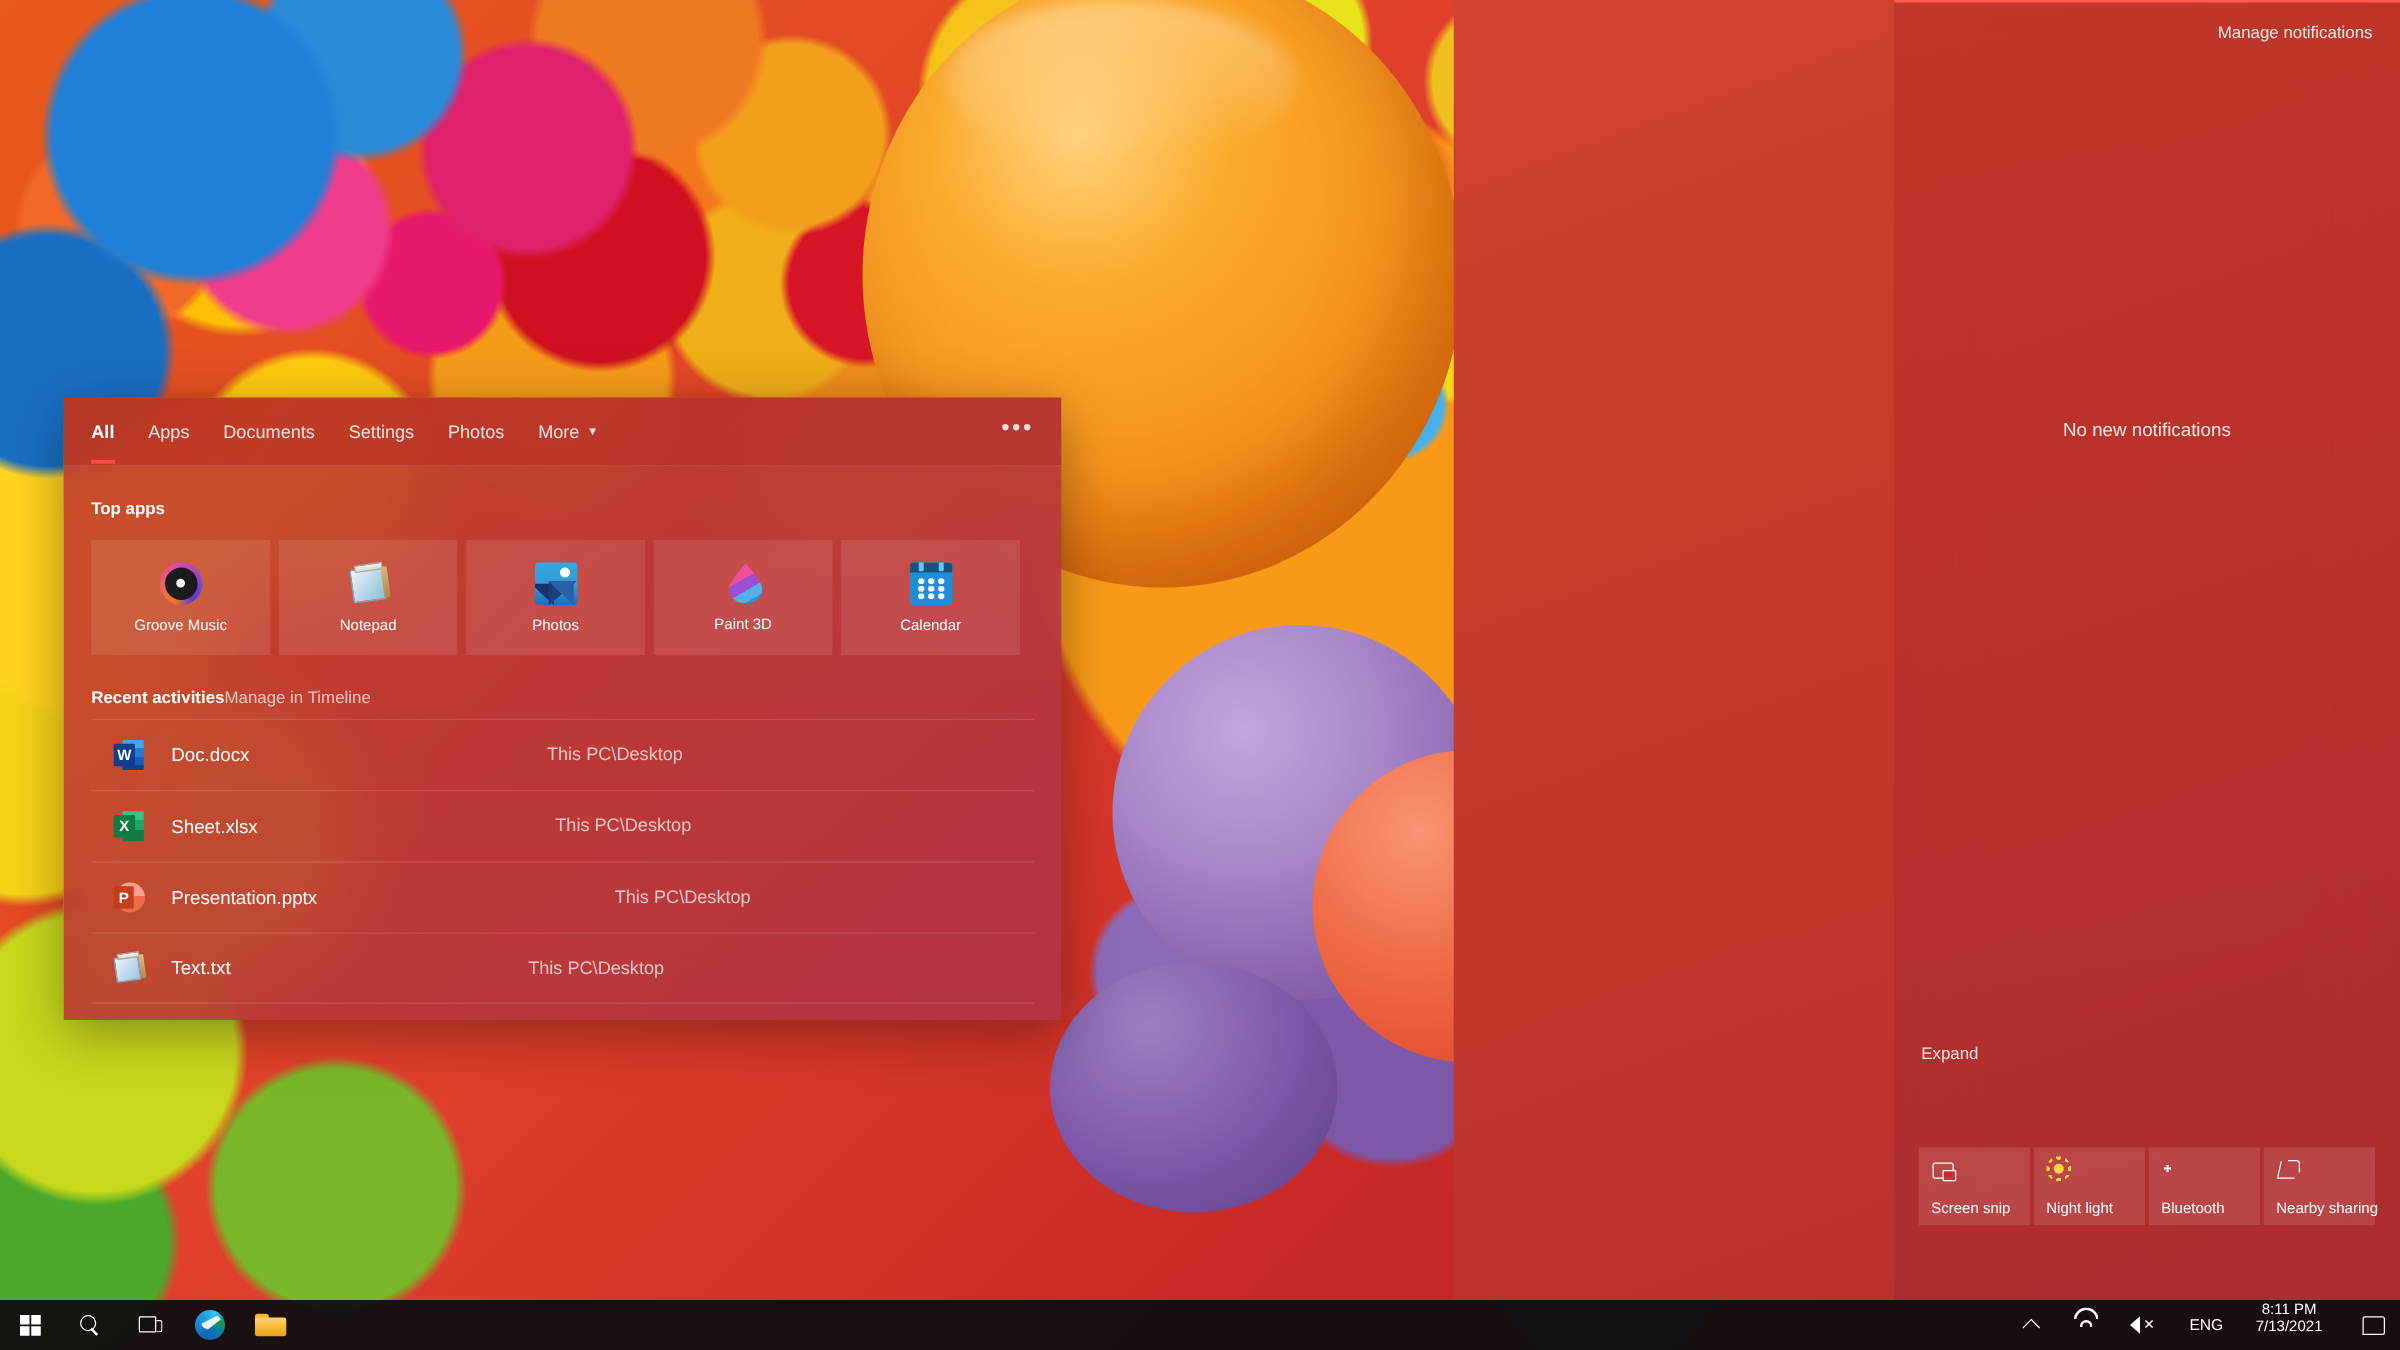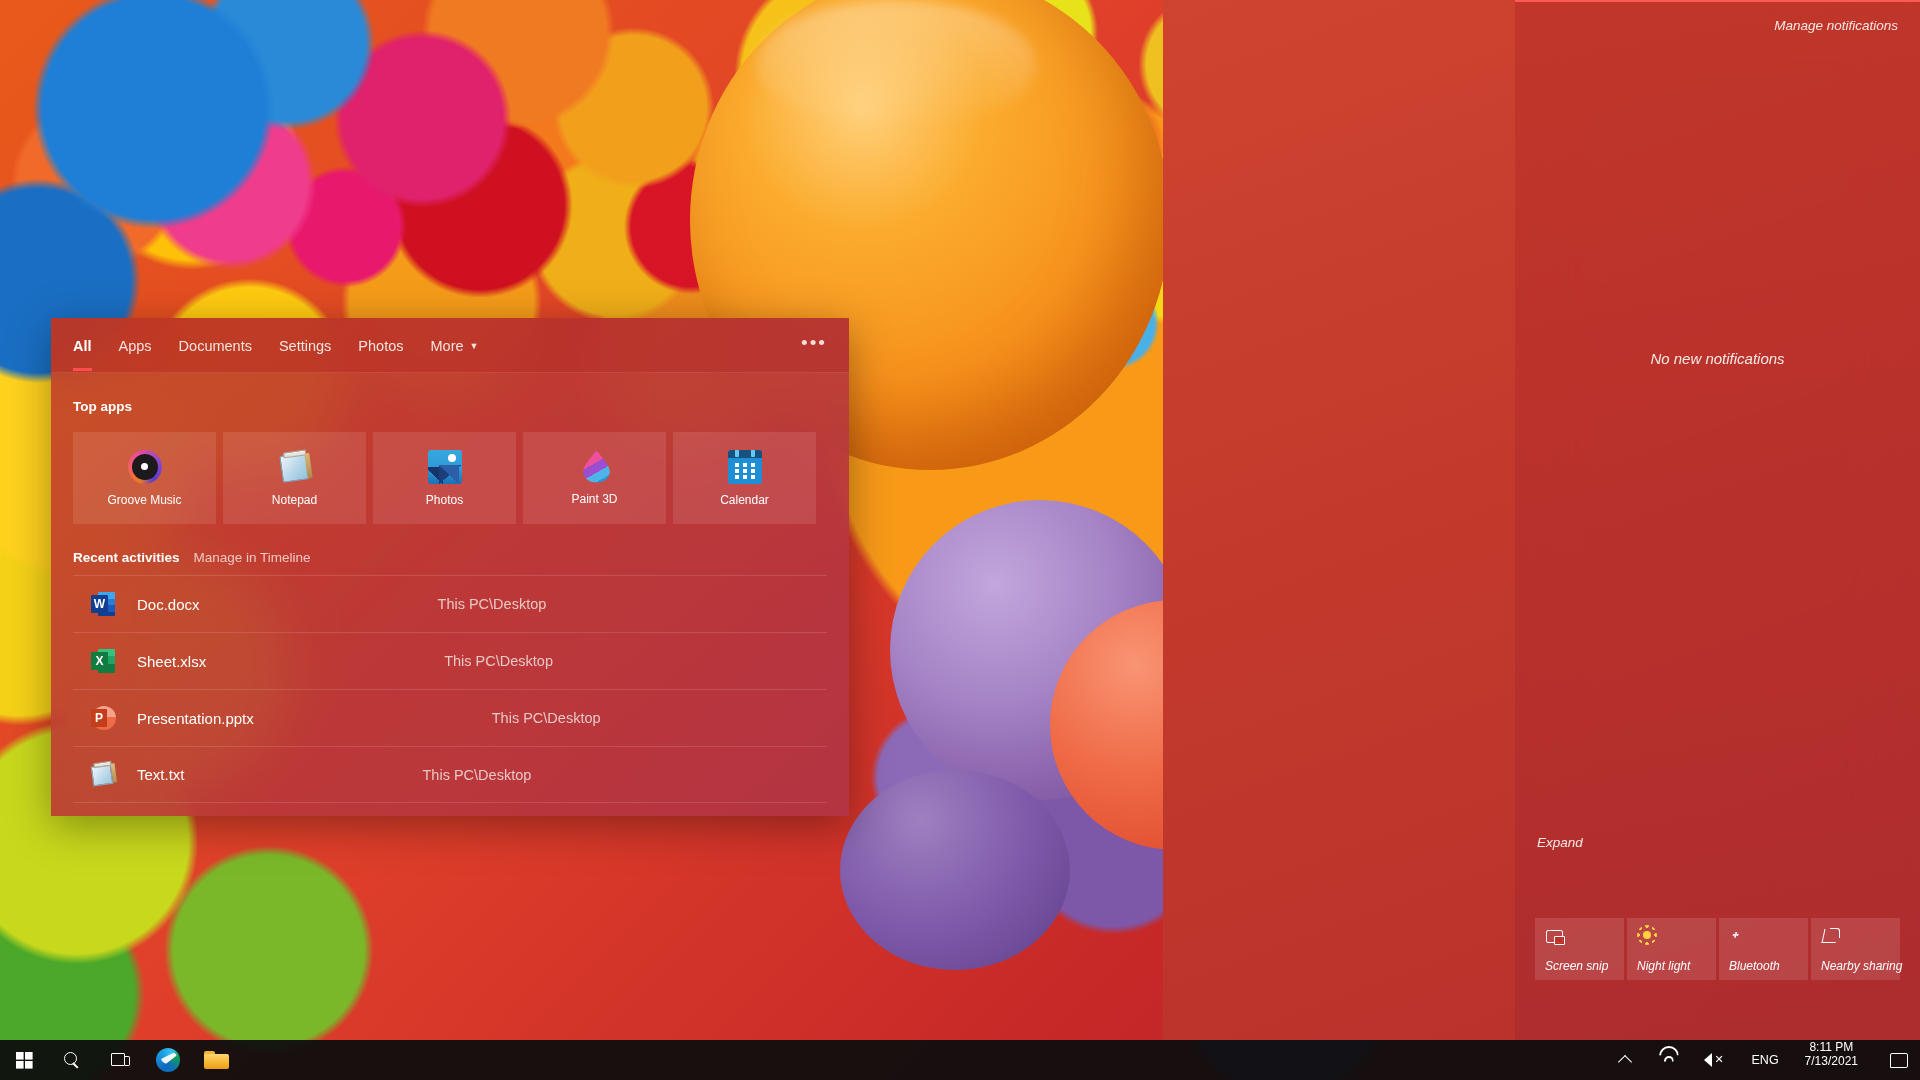--- a/index.html
+++ b/index.html
@@ -118,21 +118,21 @@
     content:""; position:absolute; left:0; right:0; bottom:-1px; height:3px; background:#ff4d4d;
   }
   .tab .chev { display:inline-block; margin-left:6px; font-size:9px; vertical-align:2px; }
   #more-dots {
     margin-left:auto; color:#f2ded9; font-size:19px; letter-spacing:2px; padding-bottom:4px;
   }
 
   #panel-body { position:relative; padding: 26px 22px 0 22px; }
 
   .section-title { color:#ffffff; font-size:13.5px; font-weight:bold; }
-  .section-row { display:flex; align-items:baseline; gap:14px; }
+  .section-row { display:flex; align-items:baseline; }
   .section-link { color:#f0c8c2; font-size:13.5px; cursor:default; }
 
   
   #top-apps-grid { display:flex; gap:7px; margin-top:18px; }
   .app-tile {
     width:143px; height:92px; background: rgba(255,255,255,.10);
     display:flex; flex-direction:column; align-items:center; justify-content:center; gap:9px;
     cursor:default;
   }
   .app-tile .app-label { color:#fff; font-size:12px; }
@@ -254,28 +254,27 @@
   #search-box .mag::after{ content:""; position:absolute; left:10px; top:11px; width:7px; height:1.7px;
     background:#4a4a4a; transform: rotate(45deg); transform-origin:left center;}
   #search-placeholder { color:#5c5c5c; font-size:15px; }
 
   
   #action-center {
     position:absolute; right:0; top:0; width:405px; height:1040px;
     background: linear-gradient(170deg, rgba(186,48,40,.62) 0%, rgba(176,44,46,.62) 60%, rgba(166,42,48,.62) 100%);
     backdrop-filter: blur(30px);
     color:#fff;
-    font-style:italic;
   }
   #ac-top-accent { position:absolute; left:0; right:0; top:0; height:2px; background:#ff5a4d; }
   #manage-notifications {
     position:absolute; right:22px; top:18px; font-size:13.5px; color:#f6e7e4; cursor:default;
   }
   #no-notifications {
-    position:absolute; left:0; right:0; top:350px; text-align:center; font-size:15px; color:#f7e9e6;
+    position:absolute; left:0; right:0; top:336px; text-align:center; font-size:15px; color:#f7e9e6;
   }
   #expand-link { position:absolute; left:22px; bottom:190px; font-size:13.5px; color:#f6e7e4; cursor:default; }
   #quick-actions {
     position:absolute; left:20px; right:20px; bottom:60px;
     display:grid; grid-template-columns: repeat(4, 1fr); gap:3px;
   }
   .qa-tile {
     height:62px; background: rgba(255,255,255,.12);
     padding: 9px 10px 0 10px; position:relative; cursor:default;
   }

